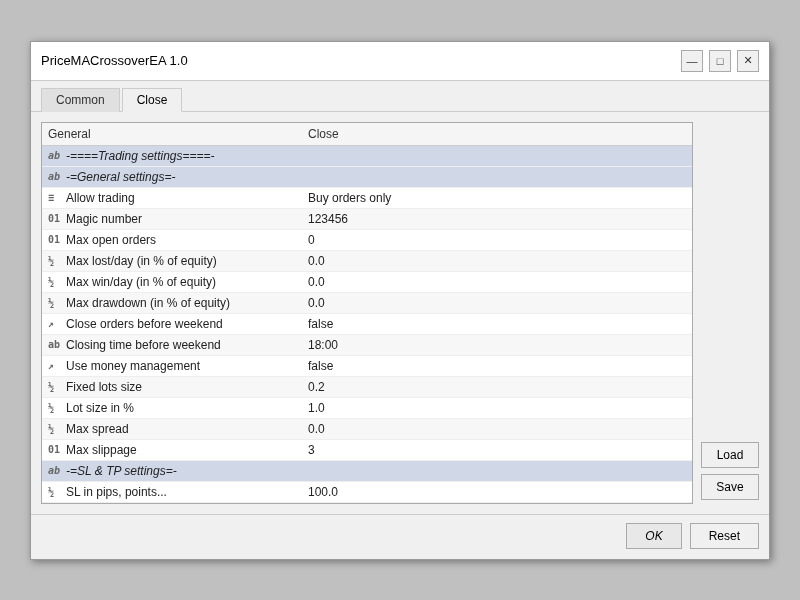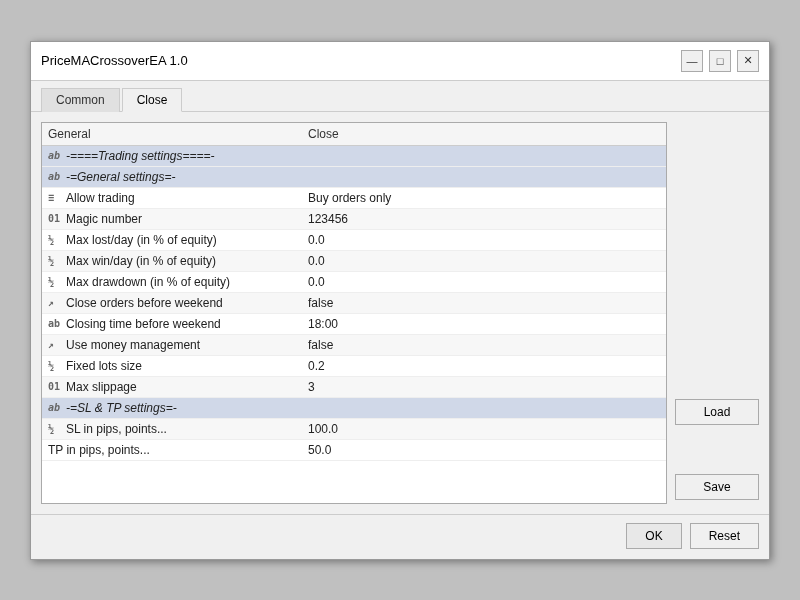--- a/index.html
+++ b/index.html
@@ -154,45 +154,45 @@
     .col-var { width: 260px; }
     .col-val { }
     .side-buttons {
       display: flex;
       flex-direction: column;
       gap: 6px;
       justify-content: flex-end;
       padding-bottom: 4px;
     }
     .side-btn {
-      width: 84px;
+      width: 58px;
       padding: 5px 8px;
       background: #f0f0f0;
       border: 1px solid #aaa;
       cursor: pointer;
       font-size: 12px;
       text-align: center;
-      margin-top: 43px;
     }
     .footer {
       padding: 8px 10px 10px;
       display: flex;
       justify-content: flex-end;
       gap: 8px;
       border-top: 1px solid #ccc;
     }
     .footer-btn {
       padding: 5px 18px;
       background: #f0f0f0;
       border: 1px solid #aaa;
       cursor: pointer;
       font-size: 12px;
     }
     .footer-btn.primary {
       background: #e8e8e8;
+      font-style: italic;
     }
   </style>
 </head>
 <body>
 
 <div class="window">
 
   <div class="title-bar">
     <span class="title-bar-text">PriceMACrossoverEA 1.0</span>
     <div class="title-bar-controls">
@@ -229,20 +229,24 @@
               </tr>
               <tr>
                 <td><span class="icon-cell">≡</span>Allow trading</td>
                 <td>Buy orders only</td>
               </tr>
               <tr>
                 <td><span class="icon-cell">01</span>Magic number</td>
                 <td>123456</td>
               </tr>
               <tr>
+                <td><span class="icon-cell">01</span>Max open orders</td>
+                <td>0</td>
+              </tr>
+              <tr>
                 <td><span class="icon-cell">½</span>Max lost/day (in % of equity)</td>
                 <td>0.0</td>
               </tr>
               <tr>
                 <td><span class="icon-cell">½</span>Max win/day (in % of equity)</td>
                 <td>0.0</td>
               </tr>
               <tr>
                 <td><span class="icon-cell">½</span>Max drawdown (in % of equity)</td>
                 <td>0.0</td>
@@ -255,20 +259,28 @@
                 <td><span class="icon-cell">ab</span>Closing time before weekend</td>
                 <td>18:00</td>
               </tr>
               <tr>
                 <td><span class="icon-cell">↗</span>Use money management</td>
                 <td>false</td>
               </tr>
               <tr>
                 <td><span class="icon-cell">½</span>Fixed lots size</td>
                 <td>0.2</td>
+              </tr>
+              <tr>
+                <td><span class="icon-cell">½</span>Lot size in %</td>
+                <td>1.0</td>
+              </tr>
+              <tr>
+                <td><span class="icon-cell">½</span>Max spread</td>
+                <td>0.0</td>
               </tr>
               <tr>
                 <td><span class="icon-cell">01</span>Max slippage</td>
                 <td>3</td>
               </tr>
               <tr class="row-header">
                 <td><span class="icon-cell">ab</span>-=SL &amp; TP settings=-</td>
                 <td></td>
               </tr>
               <tr>

